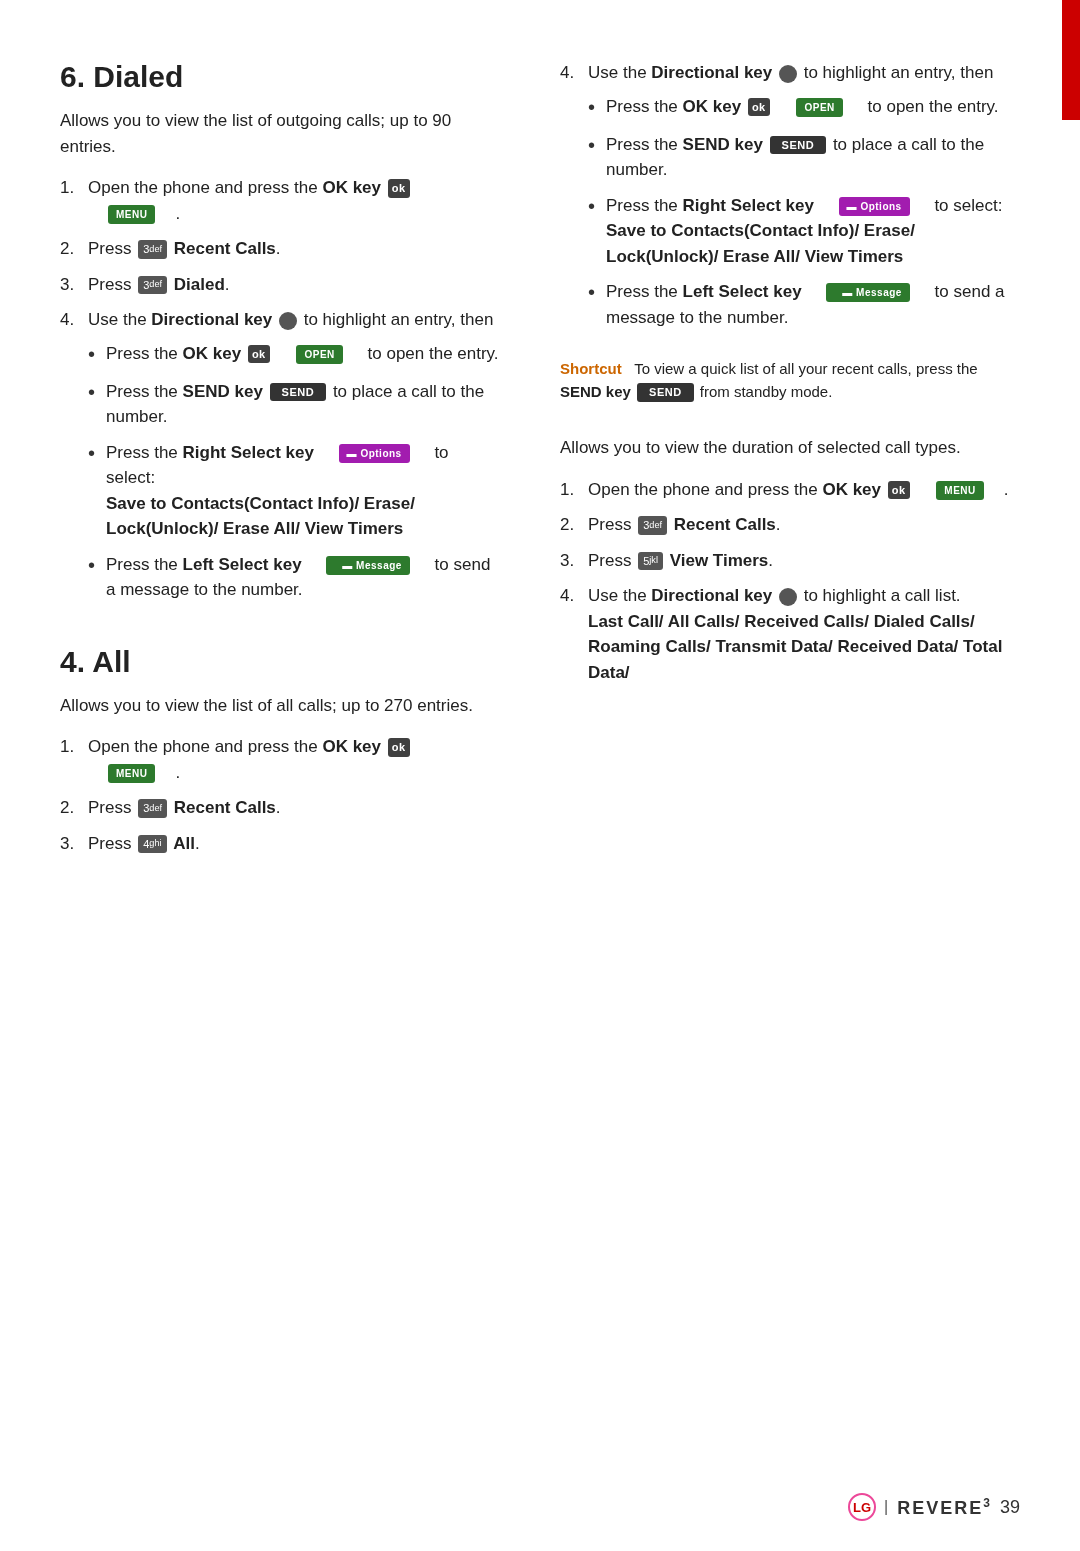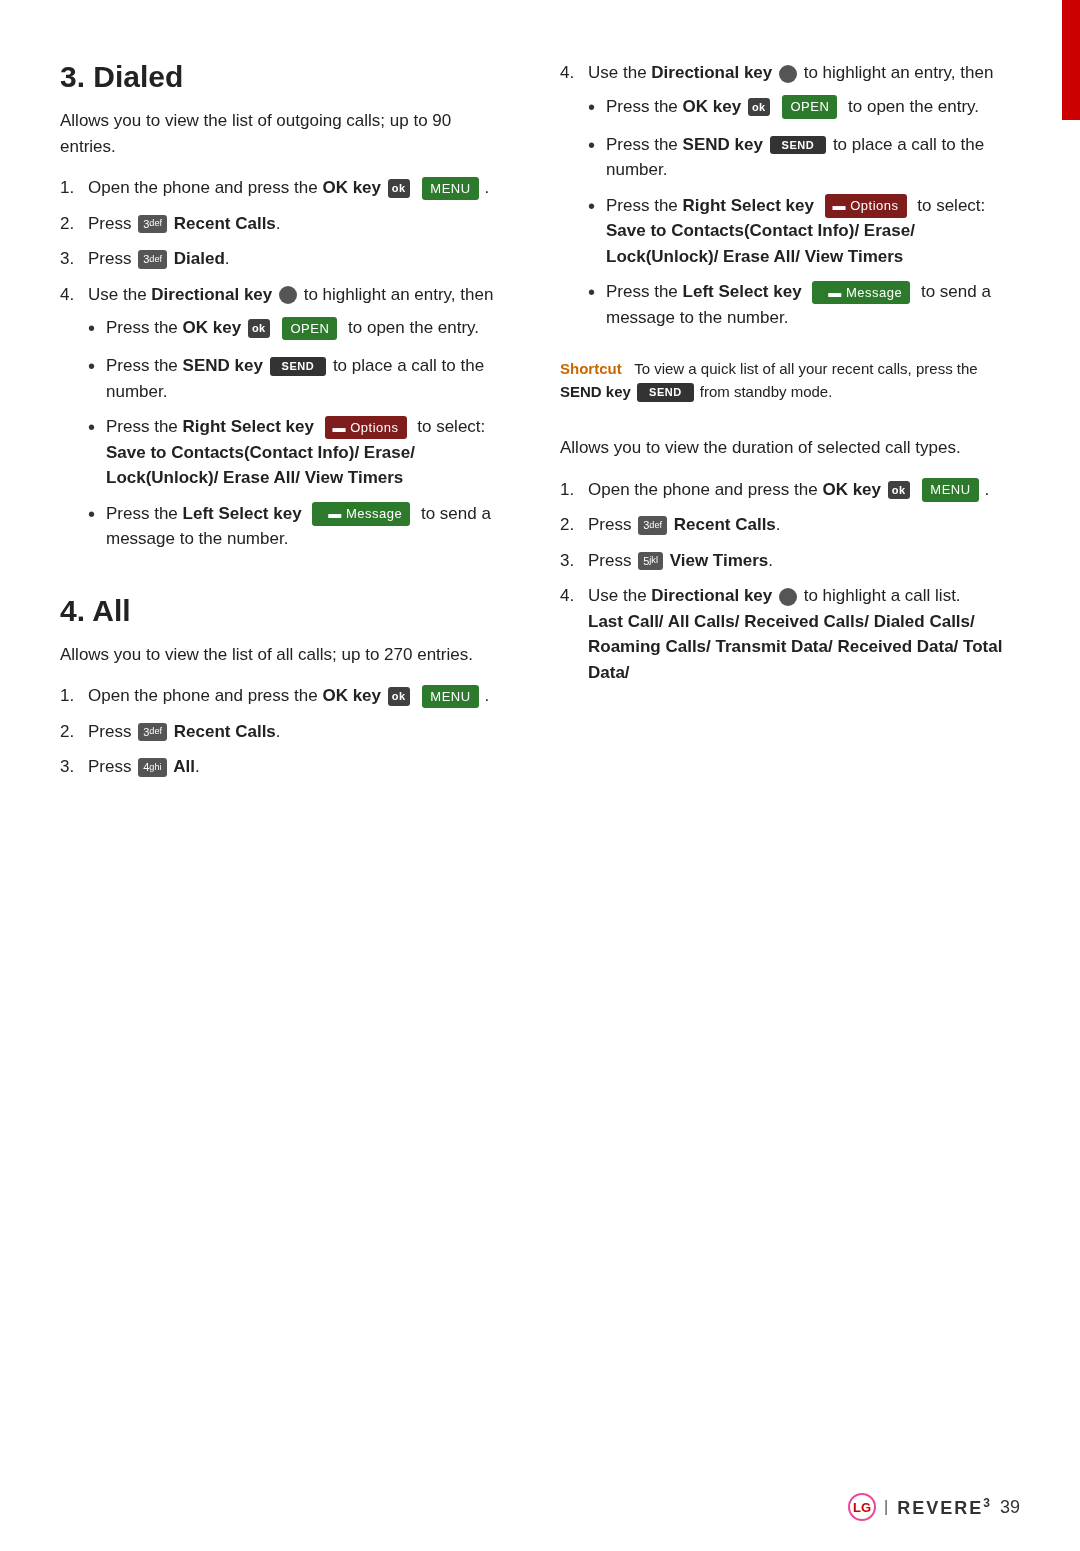--- a/index.html
+++ b/index.html
@@ -115,30 +115,30 @@
     }
     .key-badge.send {
       background: #333;
       font-size: 11px;
     }
     .key-green {
       display: inline-flex;
       align-items: center;
       background: #2d7a2d;
       color: #fff;
-      font-size: 13px;
-      font-weight: normal;
+      font-size: 10px;
+      font-weight: bold;
       border-radius: 3px;
       padding: 2px 8px;
-      margin: 0 6px;
+      margin: 0 20px;
       vertical-align: middle;
       letter-spacing: 0.5px;
     }
     .key-green-options {
-      background: #7f1d1d;
+      background: #a21caf;
     }
     .key-green-message {
       background: #2d7a2d;
       padding-left: 16px;
     }
     .directional-icon {
       display: inline-block;
       width: 18px;
       height: 18px;
       background: #555;
@@ -219,21 +219,21 @@
 </head>
 <body>
 
 <div class="red-bar"></div>
 
 <div class="page-container">
 
   <div class="col-left">
 
     <div>
-      <h2>3. Dialed</h2>
+      <h2>6. Dialed</h2>
       <p class="section-desc">Allows you to view the list of outgoing calls; up to 90 entries.</p>
 
       <ol>
 
         <li>
           <span class="li-num">1.</span>
           <span class="li-content">
             Open the phone and press the <span class="bold">OK key</span>
             <span class="key-badge ok">ok</span>
             <span class="key-green">MENU</span>.

